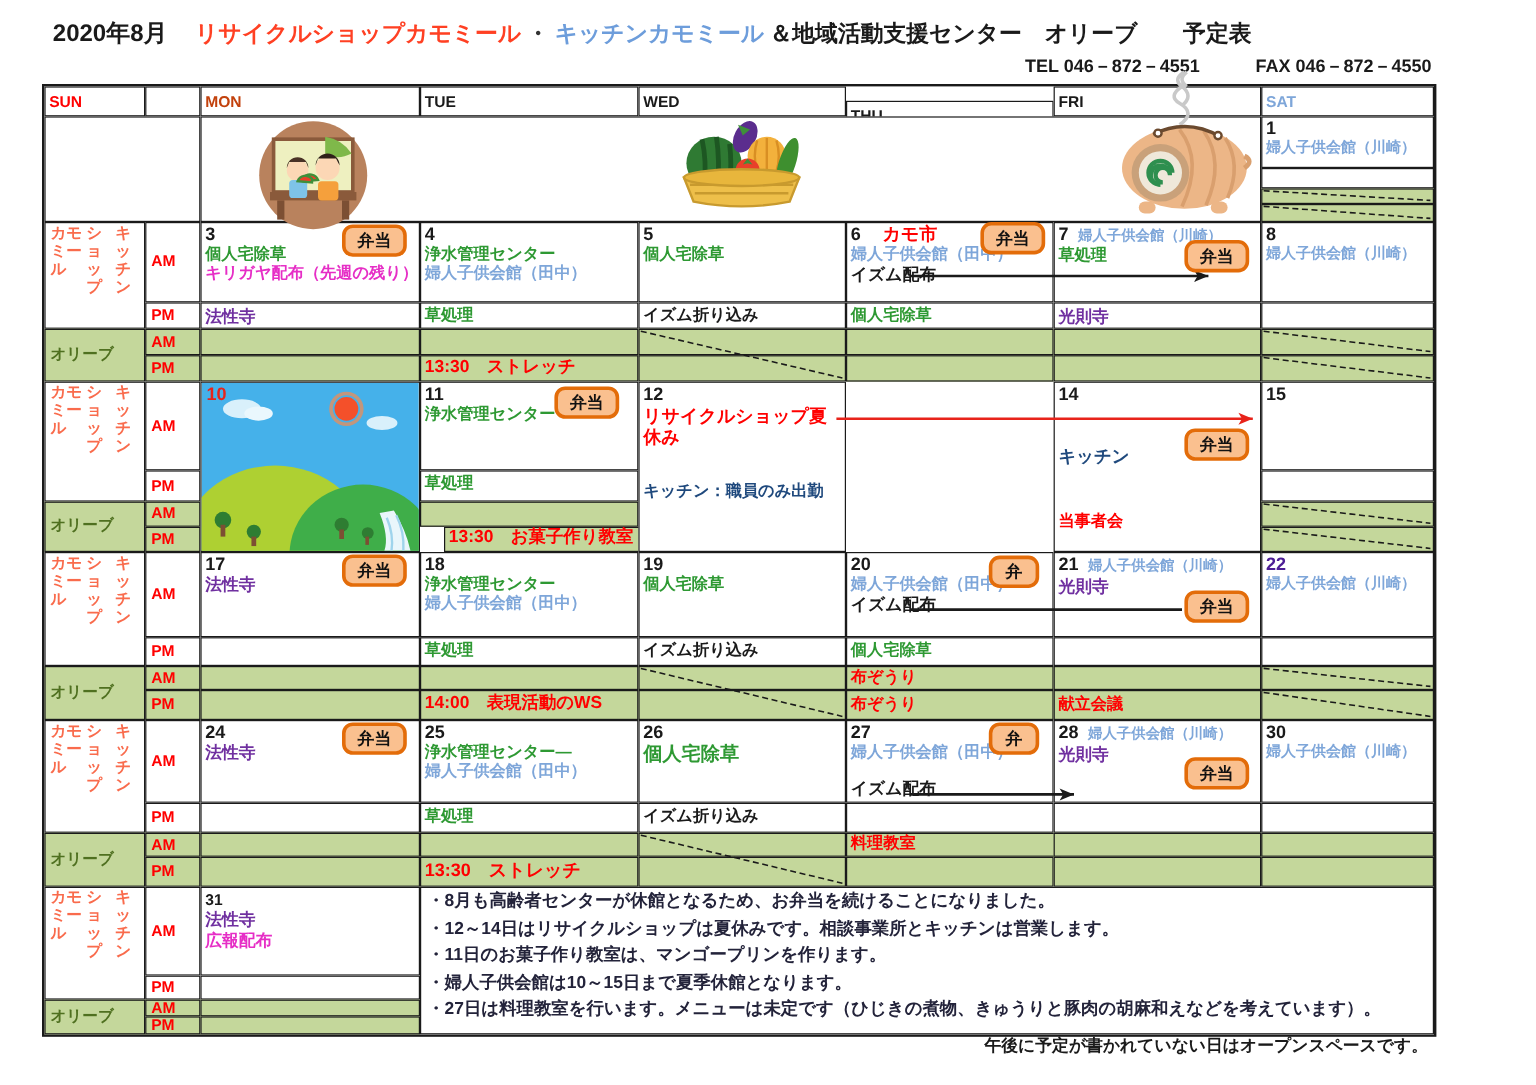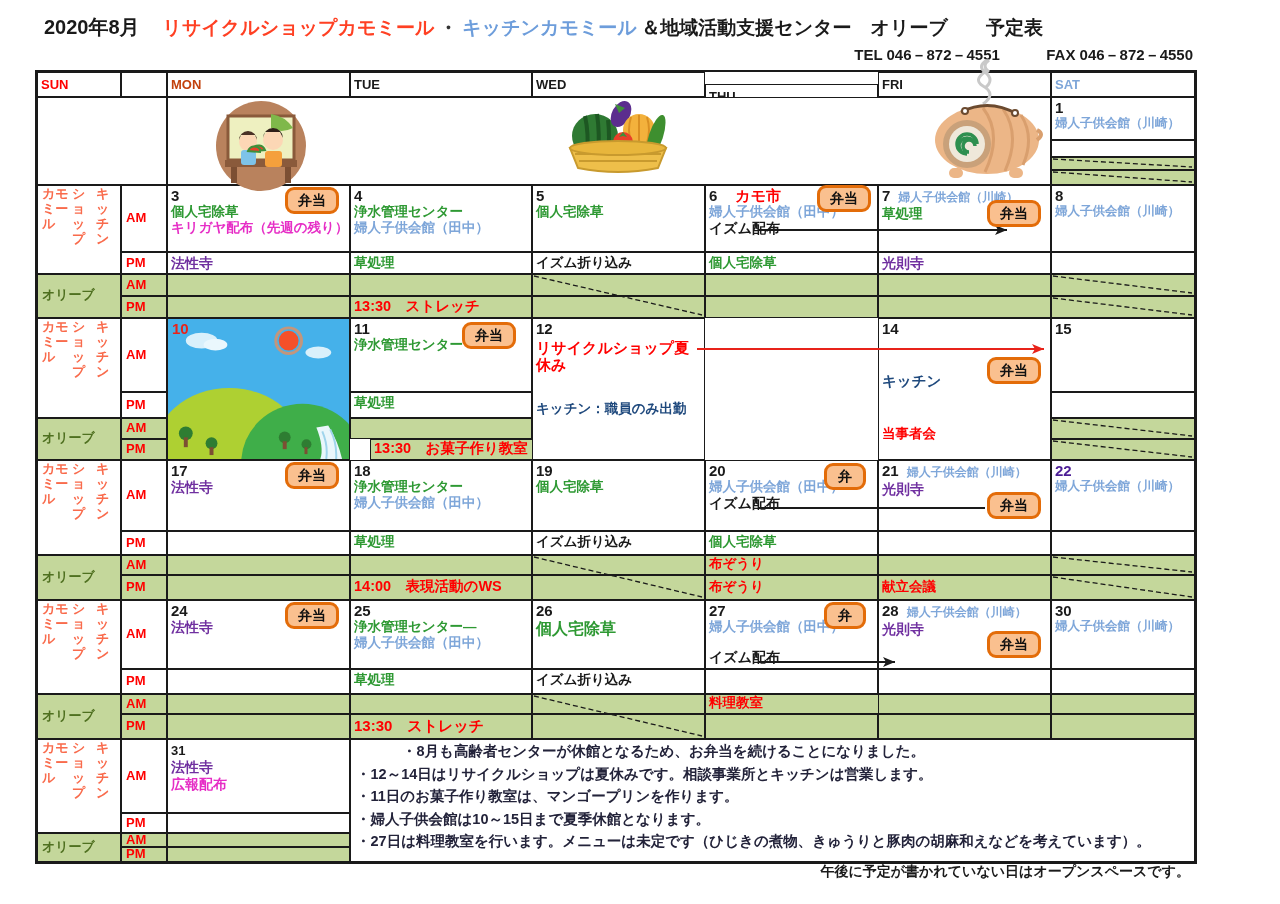--- a/index.html
+++ b/index.html
@@ -498,21 +498,21 @@
     <div class="cell green" style="left: 0px; top: 761px; width: 84px; height: 29px;">
       <div class="entry" style="font-size: 13px; color: rgb(79, 112, 32); line-height: 25px; padding-left: 4px;">オリーブ</div>
     </div>
     <div class="cell green" style="left: 84px; top: 761px; width: 46px; height: 14px;">
       <div class="entry" style="font-size: 13px; color: rgb(255, 0, 0); line-height: 11px; padding-left: 4px;">AM</div>
     </div>
     <div class="cell green" style="left: 84px; top: 775px; width: 46px; height: 15px;">
       <div class="entry" style="font-size: 13px; color: rgb(255, 0, 0); line-height: 12px; padding-left: 4px;">PM</div>
     </div>
     <div class="cell" style="left: 313px; top: 667px; width: 845px; height: 123px;">
-      <div class="entry" style="font-size: 14.5px; color: rgb(35, 35, 58); line-height: 22.5px; padding-left: 5px; margin-left: 46px;">・8月も高齢者センターが休館となるため、お弁当を続けることになりました。</div>
+      <div class="entry" style="font-size: 14.5px; color: rgb(35, 35, 58); line-height: 22.5px; padding-left: 5px;">・8月も高齢者センターが休館となるため、お弁当を続けることになりました。</div>
       <div class="entry" style="font-size: 14.5px; color: rgb(35, 35, 58); line-height: 22.5px; padding-left: 5px;">・12～14日はリサイクルショップは夏休みです。相談事業所とキッチンは営業します。</div>
       <div class="entry" style="font-size: 14.5px; color: rgb(35, 35, 58); line-height: 22.5px; padding-left: 5px;">・11日のお菓子作り教室は、マンゴープリンを作ります。</div>
       <div class="entry" style="font-size: 14.5px; color: rgb(35, 35, 58); line-height: 22.5px; padding-left: 5px;">・婦人子供会館は10～15日まで夏季休館となります。</div>
       <div class="entry" style="font-size: 14.5px; color: rgb(35, 35, 58); line-height: 22.5px; padding-left: 5px;">・27日は料理教室を行います。メニューは未定です（ひじきの煮物、きゅうりと豚肉の胡麻和えなどを考えています）。</div>
     </div>
     <div class="cell" style="left: 130px; top: 667px; width: 183px; height: 74px;">
       <div class="datebox"><span style="font-size: 13px; color: rgb(26, 26, 26);">31</span></div>
       <div class="entry" style="color: rgb(112, 48, 160); font-size: 14px;">法性寺</div>
       <div class="entry" style="color: rgb(230, 46, 198); font-size: 14px;">広報配布</div>
     </div>

